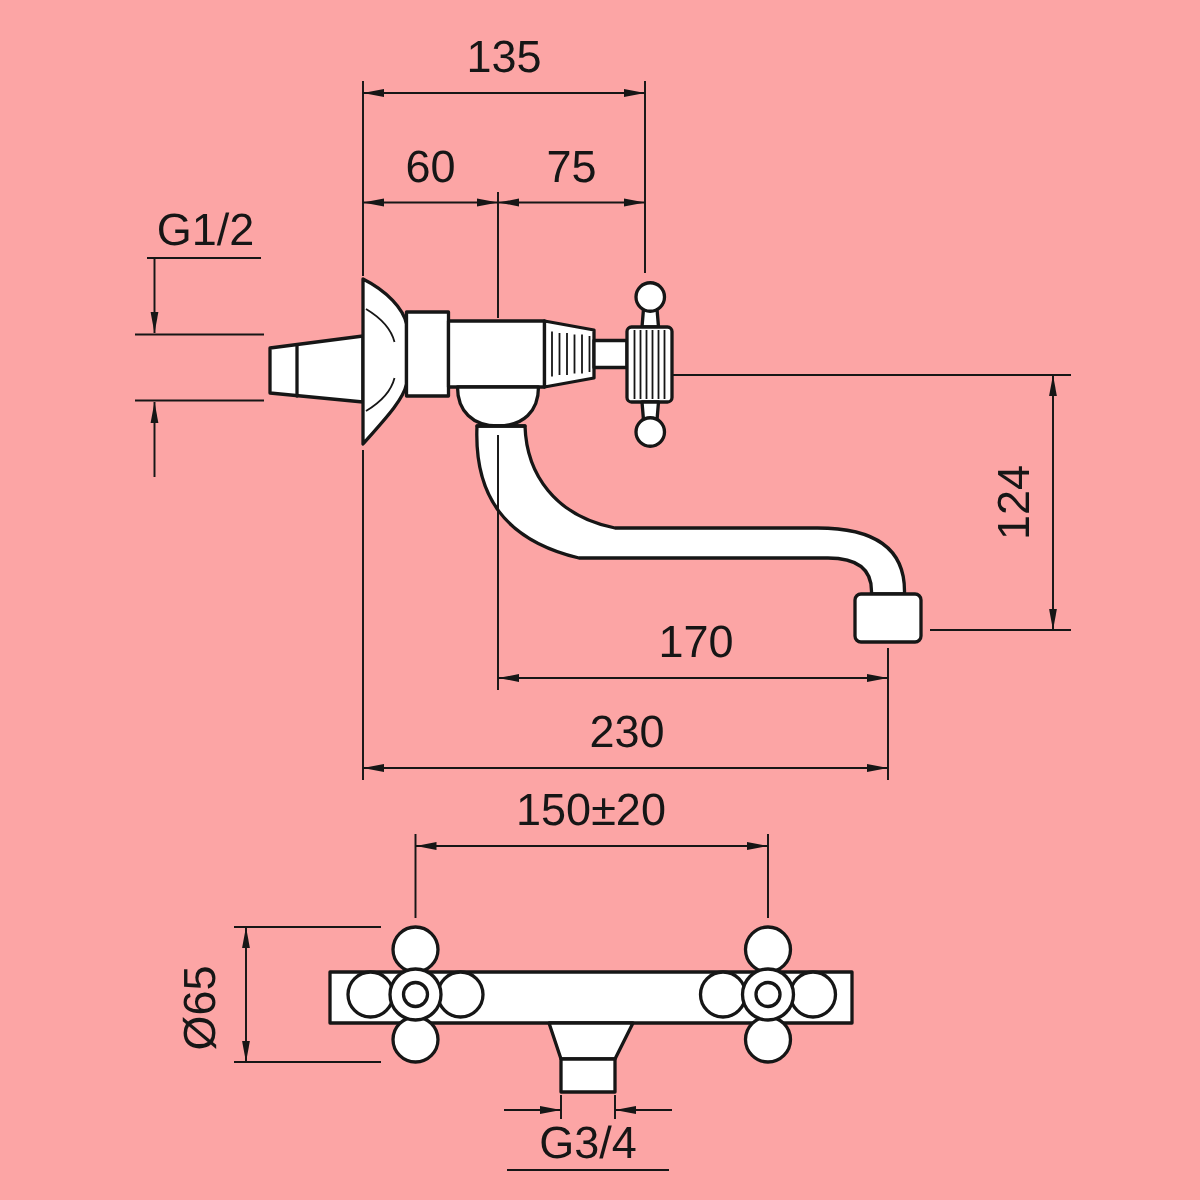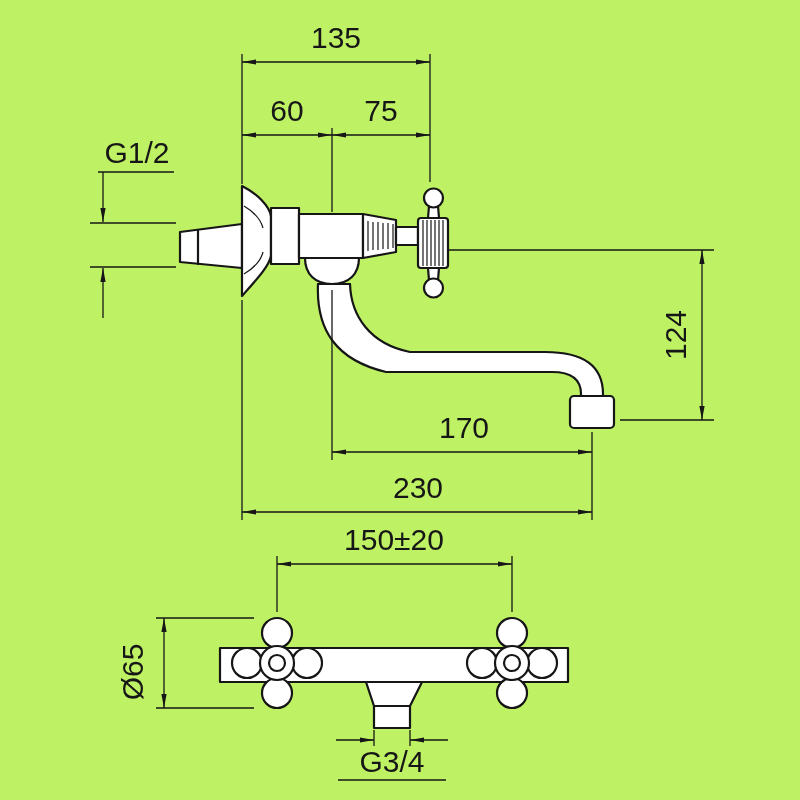--- a/index.html
+++ b/index.html
@@ -1,16 +1,16 @@
 <!DOCTYPE html>
 <html><head>
 <meta charset="utf-8">
 <style>
   html,body{margin:0;padding:0;background:#ffffff;}
-  .stage{width:800px;height:800px;position:relative;background:#bef264;overflow:hidden;}
+  .stage{width:800px;height:800px;position:relative;background:#fca5a5;overflow:hidden;}
   svg{display:block;}
   text{font-family:"Liberation Sans","DejaVu Sans",sans-serif;font-size:30px;fill:#161616;}
   .lbl{text-anchor:middle;}
   .obj{fill:#ffffff;stroke:#161616;stroke-width:2.2;stroke-linejoin:round;stroke-linecap:round;}
   .oline{fill:none;stroke:#161616;stroke-width:2.2;stroke-linecap:round;}
   .thin{fill:none;stroke:#161616;stroke-width:1.2;}
   .dim{fill:none;stroke:#161616;stroke-width:1.3;}
   .arrowhead{fill:#161616;stroke:none;}
 </style>
 </head>

